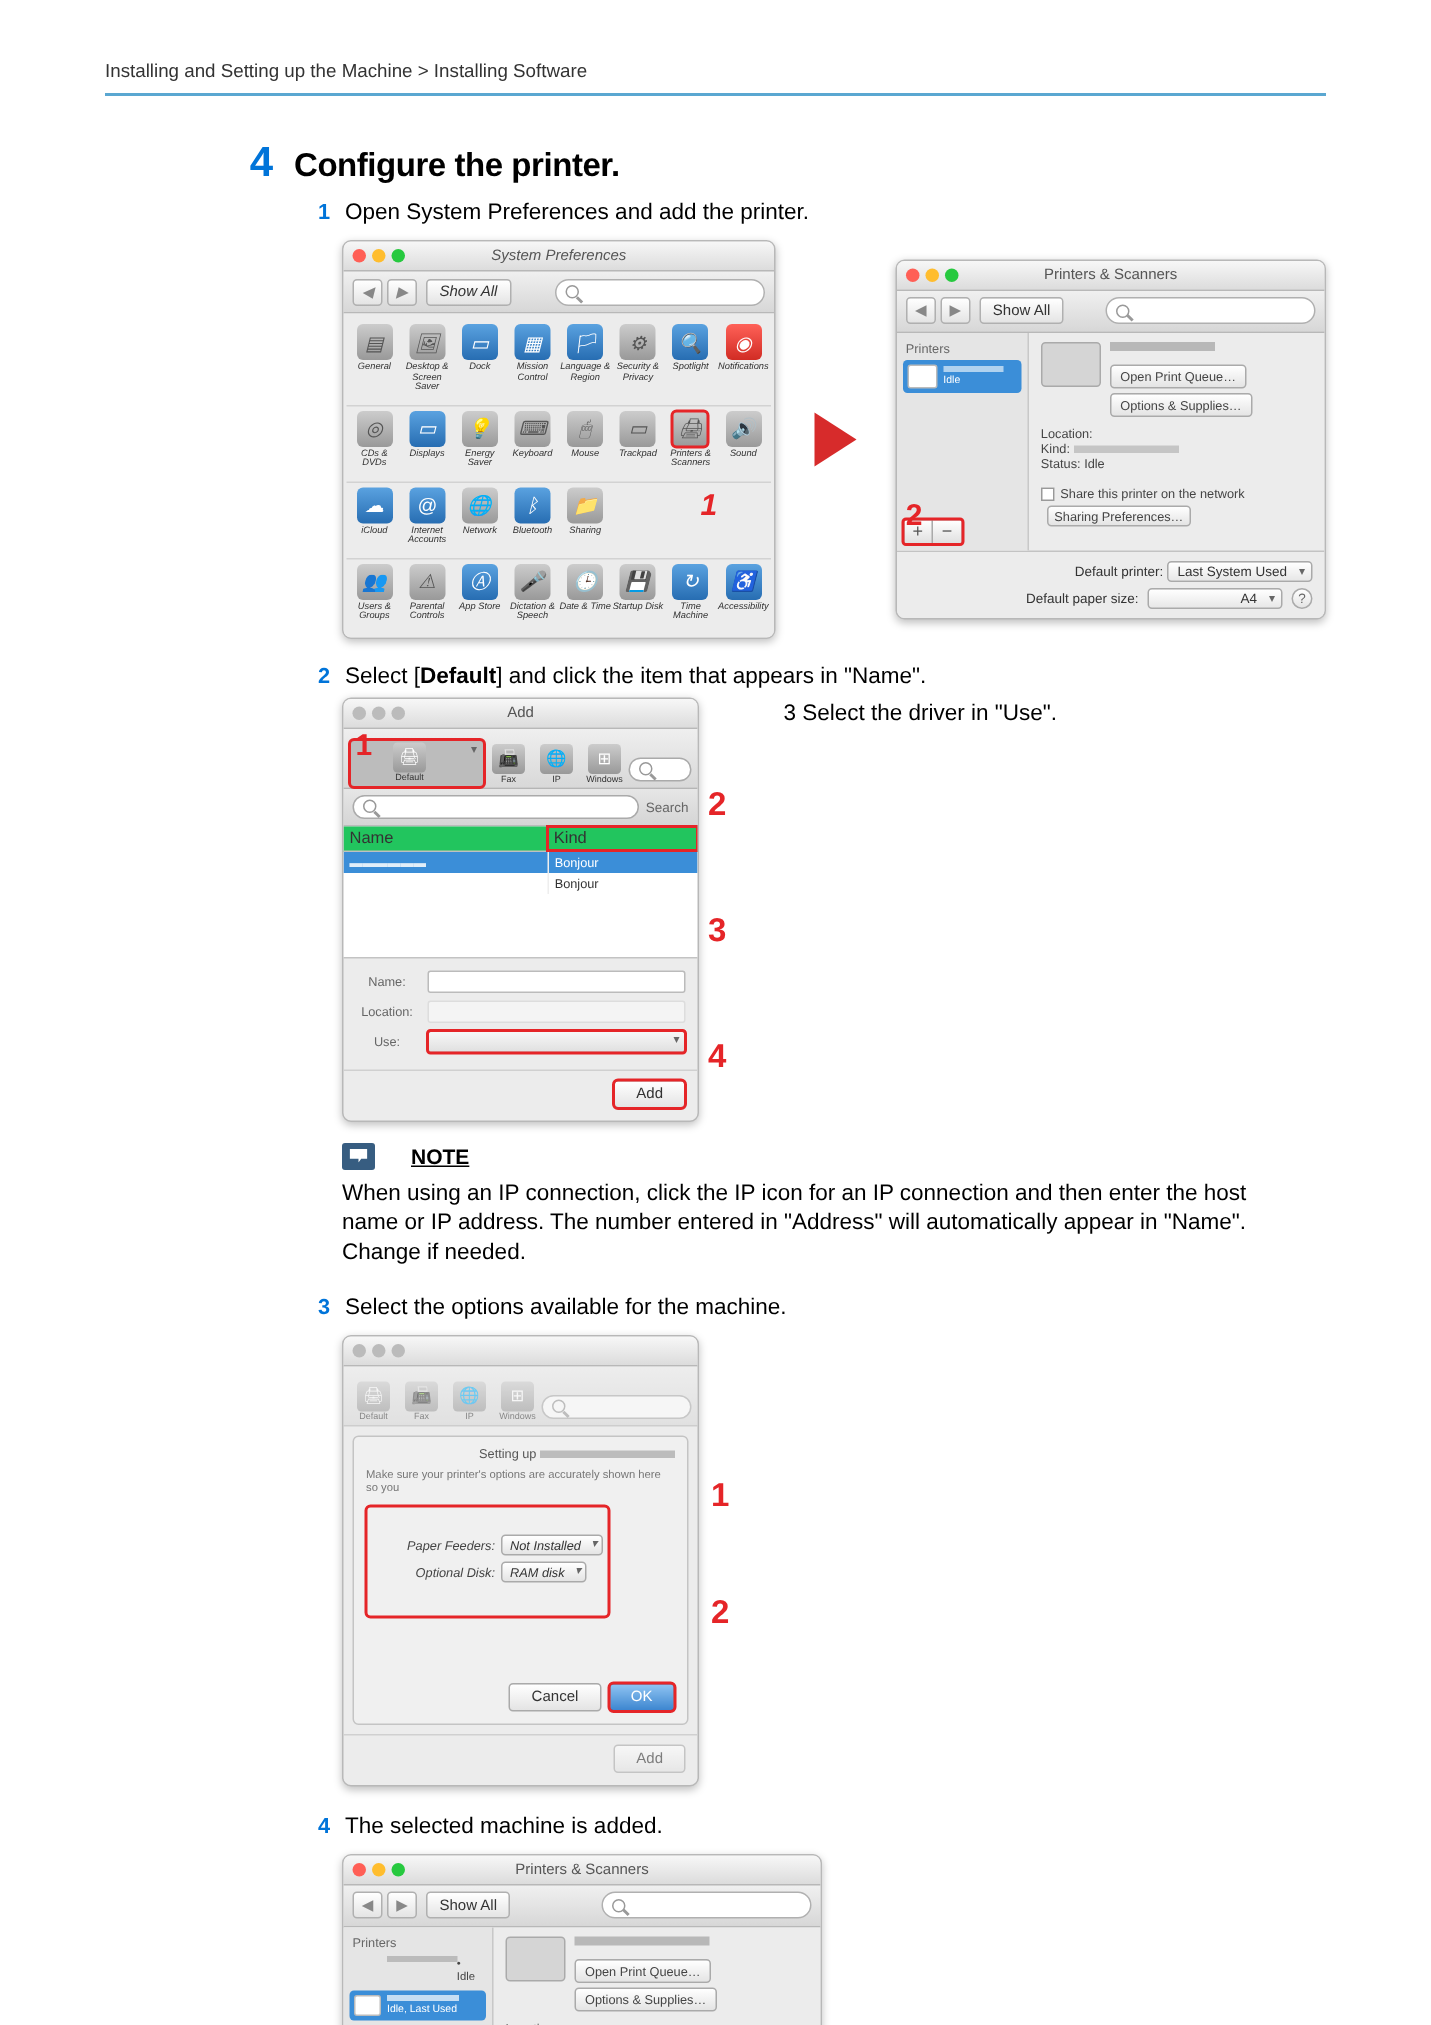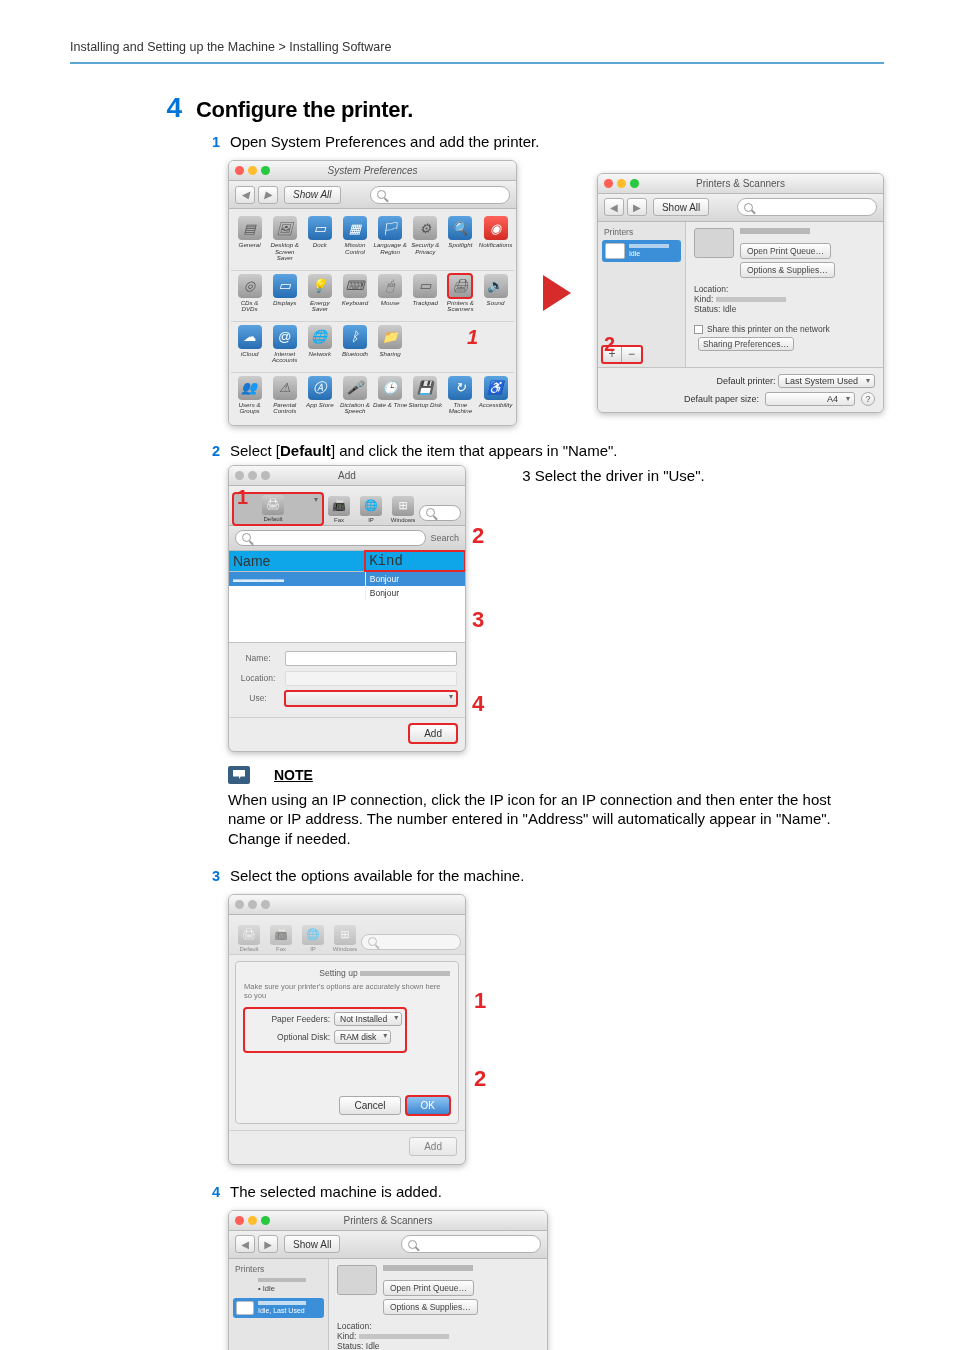--- a/index.html
+++ b/index.html
@@ -67,21 +67,21 @@
   
   .adddlg { width:238px; }
   .ad-tabbar { height:40px; background:linear-gradient(#efefef,#d8d8d8); border-bottom:1px solid #b5b5b5; display:flex; align-items:flex-end; padding:0 4px; gap:0;}
   .ad-tab { width:32px; display:flex; flex-direction:column; align-items:center; gap:1px; padding-bottom:2px; border-top-left-radius:3px;border-top-right-radius:3px;}
   .ad-tab.sel { background:#bcbcbc;}
   .ad-tab .ico2 { width:22px;height:20px;border-radius:3px;background:linear-gradient(#ccc,#999);display:flex;align-items:center;justify-content:center;font-size:11px;color:#fff;}
   .ad-tab span { font-size:6px; color:#333;}
   .ad-search-row { background:linear-gradient(#e6e6e6,#d5d5d5); padding:4px 6px; border-bottom:1px solid #bbb;}
   .ad-swrap { display:flex; align-items:center; gap:4px;}
   .ad-search { flex:1; height:16px; border:1px solid #aaa; border-radius:8px; background:#fff; font-size:9px; color:#aaa; padding:0 6px; display:flex; align-items:center; gap:3px;}
-  .ad-list-head { display:flex; border-bottom:1px solid #c0c0c0; background:#0ea5e9; font-size:14px;}
+  .ad-list-head { display:flex; border-bottom:1px solid #c0c0c0; background:#22c55e; font-size:11px;}
   .ad-list-head div { padding:2px 4px; border-right:1px solid #d5d5d5;}
   .ad-list-head .c1{flex:1.4;} .ad-list-head .c2{flex:1;}
   .ad-list { height:70px; background:#fff; font-size:8.5px;}
   .ad-list .row { display:flex;}
   .ad-list .row .c1{flex:1.4;padding:2px 4px;border-right:1px solid #eee;} .ad-list .row .c2{flex:1;padding:2px 4px;}
   .ad-list .row.selected { background:#3b8ed8; color:#fff;}
   .ad-form { padding:8px 8px 6px 8px; border-top:1px solid #c3c3c3; font-size:8.5px; color:#444;}
   .ad-form .frow { display:flex; align-items:center; gap:6px; margin-bottom:5px;}
   .ad-form .frow label{ width:42px; text-align:center; color:#666;}
   .ad-form .frow .fld { flex:1; height:15px; border:1px solid #bbb; background:#fff; border-radius:2px;}
@@ -94,21 +94,21 @@
 
   
   .optdlg { width:238px;}
   .opt-sheet { background:#f0f0f0; margin:6px; border:1px solid #c4c4c4; border-radius:4px; padding:6px 8px 8px 8px; font-size:8.5px;}
   .opt-sheet .head { color:#555; margin-bottom:4px;text-align:right;}
   .opt-sheet .sub { font-size:7.5px; color:#777; margin-bottom:8px;}
   .opt-row { display:flex; align-items:center; gap:4px; margin-bottom:4px; padding-left:14px;}
   .opt-row label { width:68px; text-align:right; font-size:8.5px; color:#444;}
   .opt-sel { border:1px solid #aaa; background:linear-gradient(#fff,#e4e4e4); border-radius:3px; padding:1px 14px 1px 5px; font-size:8.5px; position:relative;}
   .opt-sel::after{content:"▾";position:absolute;right:3px;top:0;font-size:8px;color:#666;}
-  .opt-edge { outline:2.5px solid #e52528; outline-offset:-1px; border-radius:3px; padding:4px 4px; display:inline-block;}
+  .opt-edge { outline:2.5px solid #e52528; outline-offset:-1px; border-radius:3px; padding:19px 4px; display:inline-block;font-style:italic;}
 
   
   .note-row { margin-left:158px; margin-top:14px; margin-bottom:6px; display:flex; align-items:center; gap:24px;text-decoration:underline;}
   .note-ico { width:22px;height:18px; background:#375d81; border-radius:2px; display:inline-flex; align-items:center; justify-content:center;}
   .note-ico::before { content:""; width:12px;height:10px; background:#fff; clip-path: polygon(0 5%, 100% 5%, 100% 70%, 65% 70%, 50% 95%, 50% 70%, 0 70%);}
   .note-label { font-size:14px; font-weight:700;}
   .note-text { margin-left:158px; font-size:15px; color:#000; line-height:1.32; max-width:640px;}
 
   .figure-row { position:relative; margin-left:158px; margin-top:10px; }
   .fig-flex { display:flex; align-items:center; gap:10px;}
@@ -393,21 +393,21 @@
         <div class="ad-search-row">
           <div class="ad-swrap">
             <div class="ad-search">
                 <div class="mag"></div>
               </div>
             <div style="font-size:9px;color:#666;">Search</div>
           </div>
         </div>
         <div class="ad-list-head">
           <div class="c1">Name</div>
-          <div class="c2" style="outline:2.5px solid #e52528; outline-offset:-1px;font-family:Liberation Mono, monospace;">Kind</div>
+          <div class="c2" style="outline:2.5px solid #e52528; outline-offset:-1px;">Kind</div>
         </div>
         <div class="ad-list">
           <div class="row selected">
               <div class="c1" style="color:rgba(255,255,255,0.85);">▬▬▬▬▬▬</div>
               <div class="c2">Bonjour</div>
             </div>
           <div class="row">
               <div class="c1"></div>
               <div class="c2">Bonjour</div>
             </div>
@@ -532,21 +532,21 @@
         <div class="pill">Show All</div>
         <div class="mac-search">
             <div class="mag"></div>
           </div>
       </div>
       <div class="ps-body" style="height:150px;">
         <div class="ps-side" style="width:100px;">
           <div class="ps-side-label">Printers</div>
           <div style="display:flex;gap:4px;padding:3px;">
             <div class="pimg" style="width:18px;height:14px;"></div>
-            <div style="display:flex;flex-direction:column;font-size:7.5px;color:#444;">
+            <div style="display:flex;flex-direction:row;font-size:7.5px;color:#444;">
               <div style="width:48px;height:4px;background:#bbb;margin-bottom:2px;"></div>
               <div>• Idle</div>
             </div>
           </div>
           <div class="ps-side-item">
             <div class="pimg" style="width:18px;height:14px;"></div>
             <div style="display:flex;flex-direction:column;">
               <div style="width:48px;height:4px;background:rgba(255,255,255,0.7);margin-bottom:2px;"></div>
               <div style="font-size:7px;">Idle, Last Used</div>
             </div>

